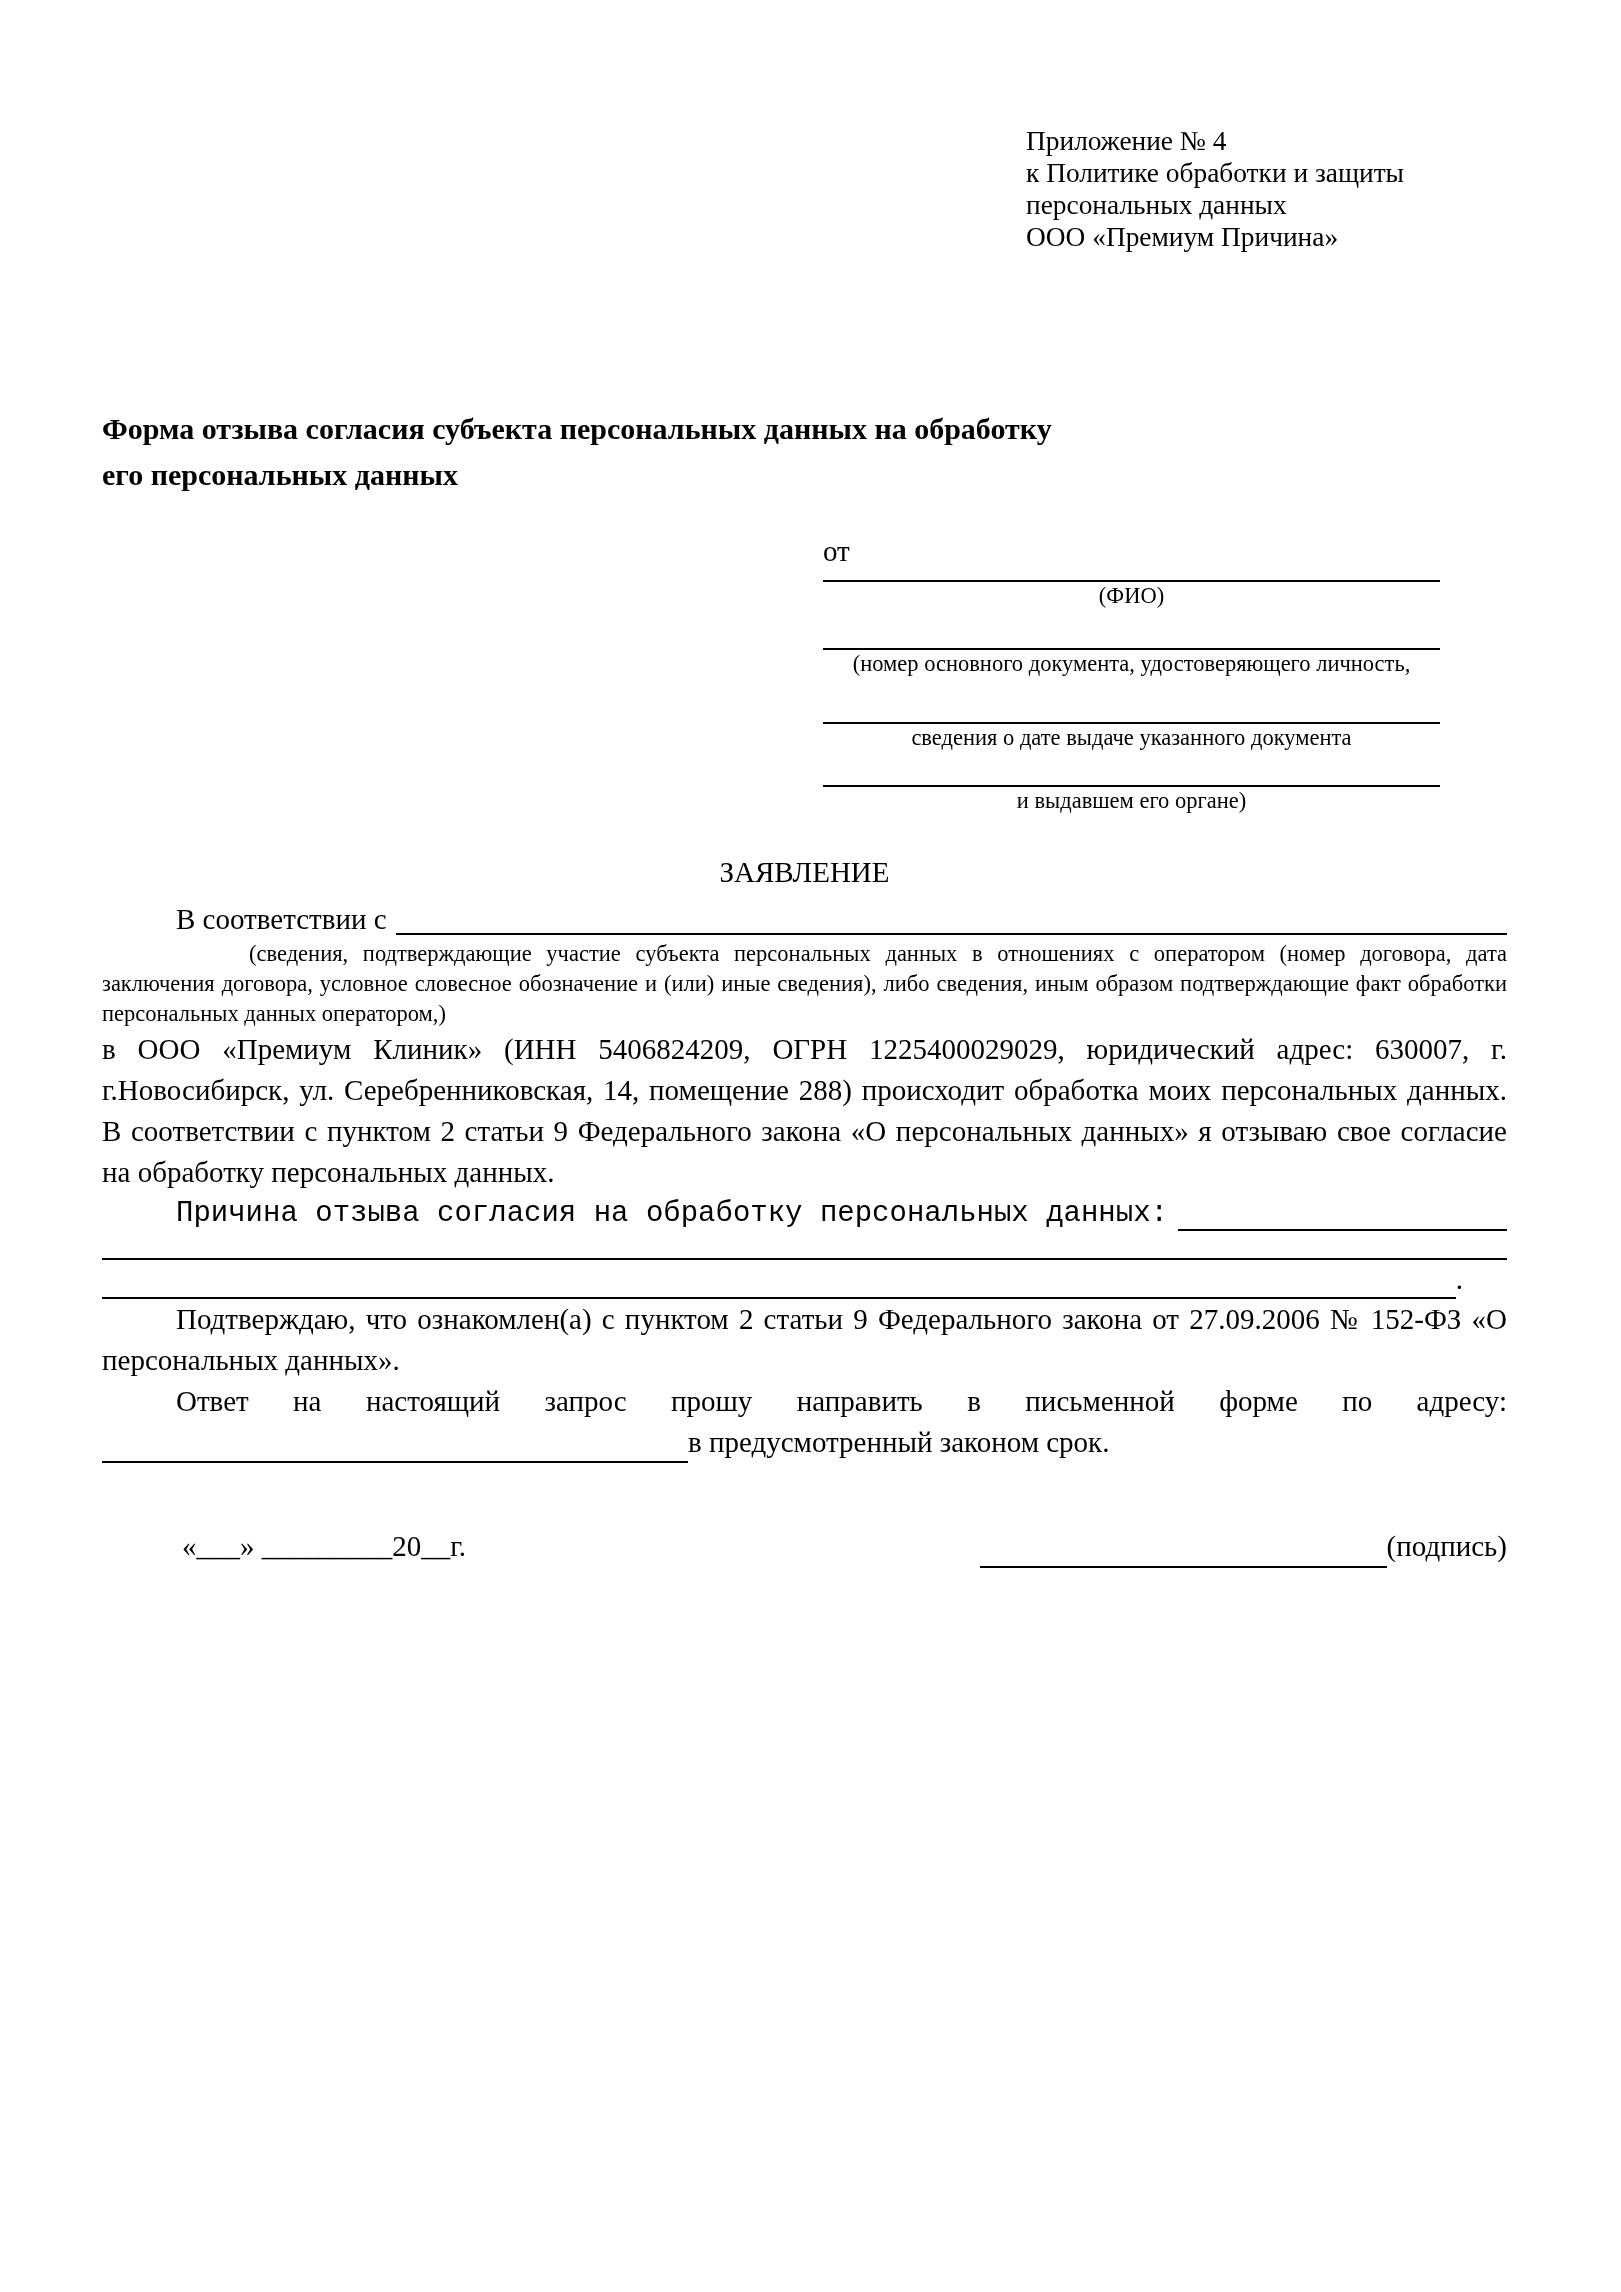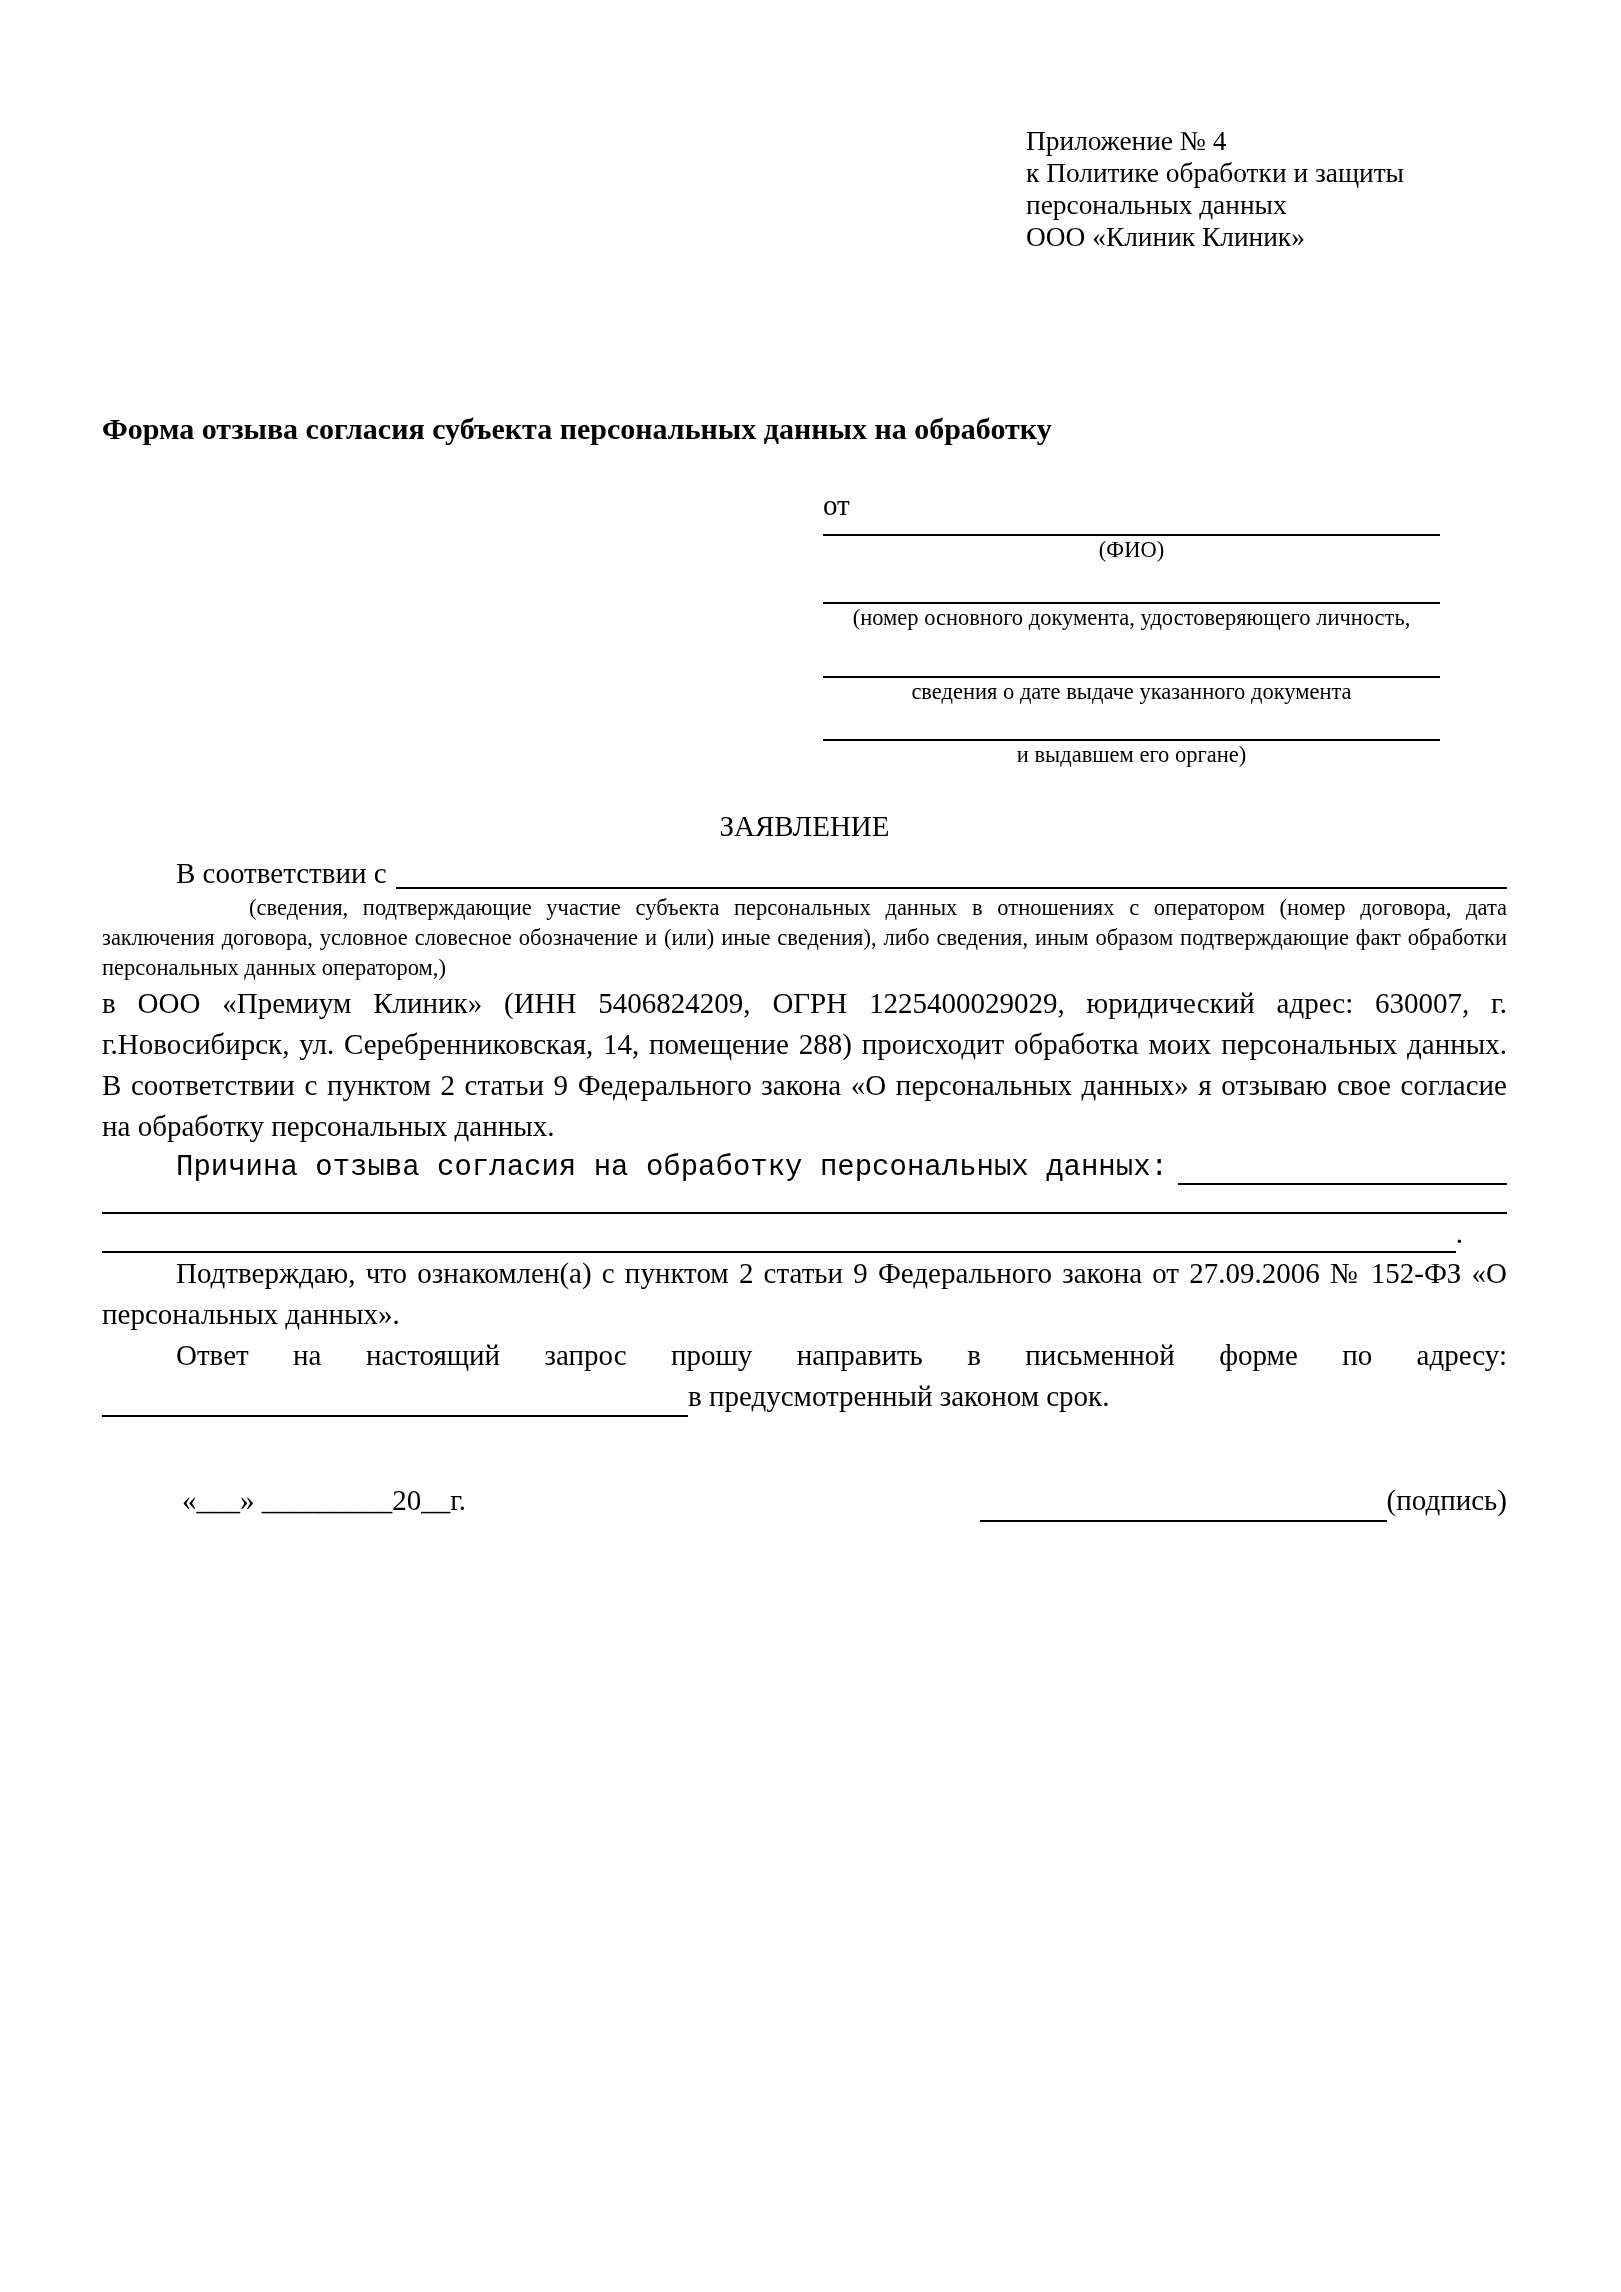--- a/index.html
+++ b/index.html
@@ -165,25 +165,26 @@
 </style>
 </head>
 <body>
 
 <div class="page">
 
   <div class="appendix">
     <div>Приложение № 4</div>
     <div>к Политике обработки и защиты</div>
     <div>персональных данных</div>
-    <div>ООО «Клиник Клиник»</div>
+    <div>ООО «Премиум Причина»</div>
   </div>
 
   <div class="doc-title">
     <div>Форма отзыва согласия субъекта персональных данных на обработку</div>
+    <div>его персональных данных</div>
   </div>
 
   <div class="addressee">
     <div>от</div>
 
     <div class="field">
       <div class="write-space ws-1"></div>
       <div class="field-caption">(ФИО)</div>
     </div>
 

